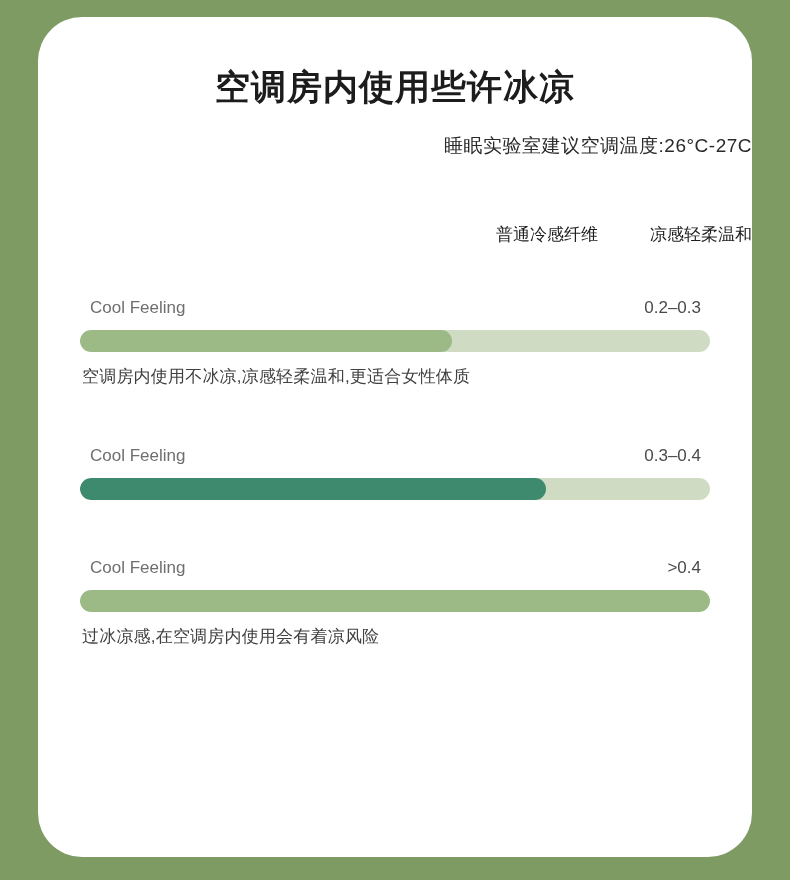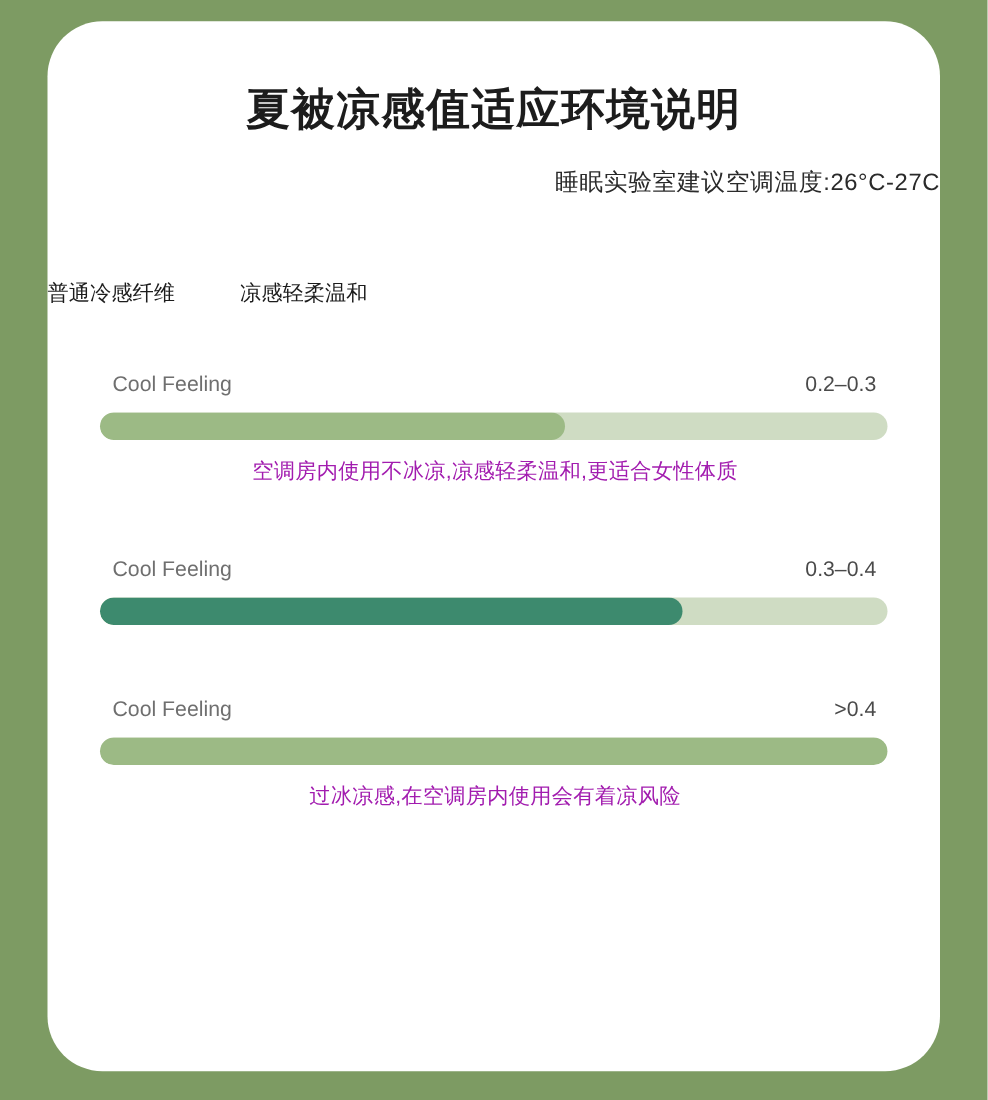--- a/index.html
+++ b/index.html
@@ -36,35 +36,34 @@
     margin: 0;
     padding-top: 22px;
     text-align: right;
     font-size: 19px;
     color: #2a2a2a;
     letter-spacing: 0.5px;
   }
   .legend {
     margin-top: 64px;
     display: flex;
-    justify-content: flex-start;
+    justify-content: flex-end;
     gap: 52px;
     font-size: 17px;
     color: #1c1c1c;
   }
   .legend-item {
     white-space: nowrap;
   }
   .rows {
     margin-top: 36px;
     padding: 0 42px;
   }
   .row {
     margin-bottom: 42px;
-    text-align: center;
   }
   .row:last-child {
     margin-bottom: 0;
   }
   .row-head {
     display: flex;
     justify-content: space-between;
     align-items: baseline;
     padding: 0 9px 0 10px;
     margin-bottom: 12px;
@@ -88,31 +87,31 @@
   .bar-fill {
     position: absolute;
     left: 0;
     top: 0;
     height: 100%;
     border-radius: 11px;
   }
   .row-desc {
     margin-top: 13px;
     font-size: 17px;
-    color: #a21caf;
+    color: #404040;
     padding-left: 2px;
     letter-spacing: 0.2px;
   }
 </style>
 </head>
 <body style="background: rgb(125, 155, 99);">
 
 <div class="card">
 
-  <h1 class="title">夏被凉感值适应环境说明</h1>
+  <h1 class="title">空调房内使用些许冰凉</h1>
   <p class="subtitle">睡眠实验室建议空调温度:26°C-27C</p>
 
   <div class="legend">
     <span class="legend-item">普通冷感纤维</span>
     <span class="legend-item">凉感轻柔温和</span>
   </div>
 
   <div class="rows">
 
     <div class="row">

